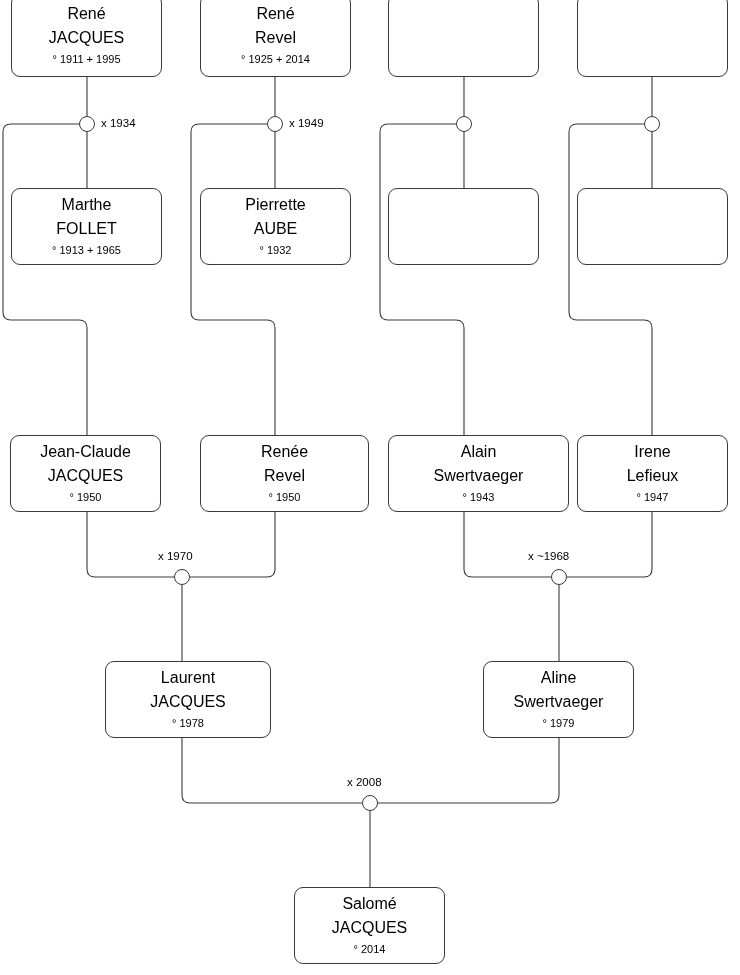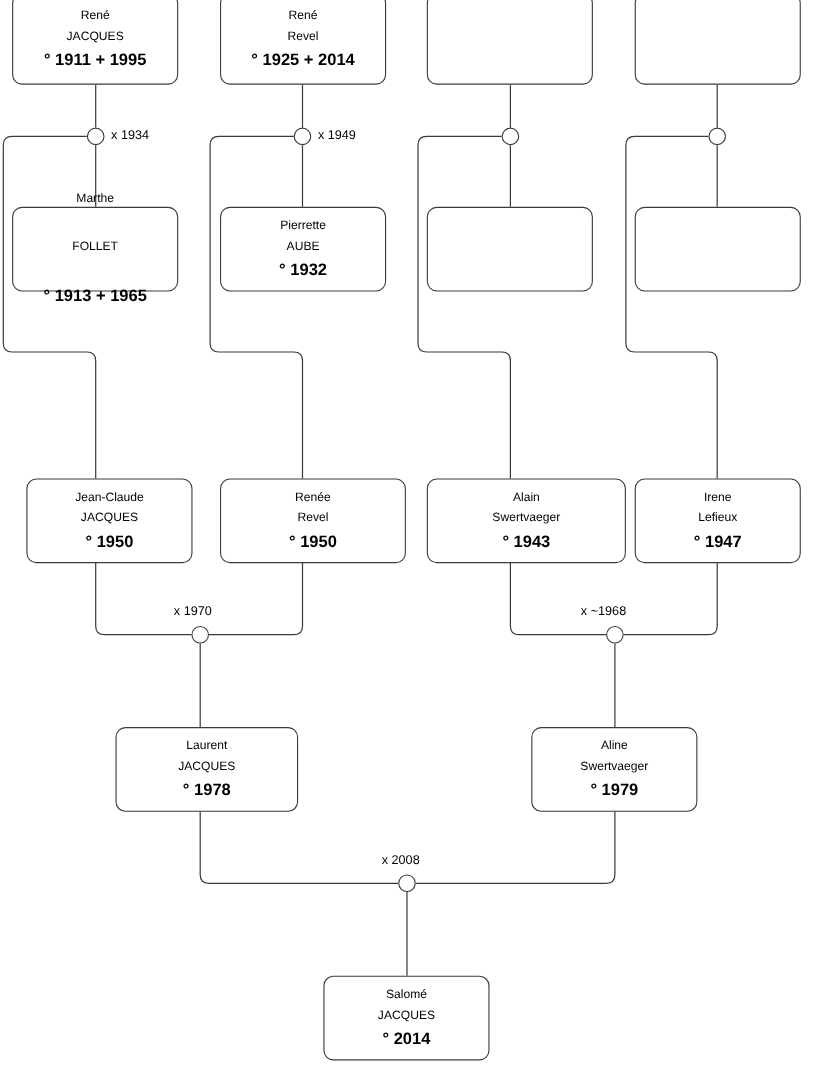--- a/index.html
+++ b/index.html
@@ -31,27 +31,27 @@
     flex-direction: column;
     align-items: center;
     justify-content: center;
     text-align: center;
     line-height: 1.0;
   }
   .person-box .given,
   .person-box .surname,
   .person-box .dates {
     display: block;
-    font-size: 11px;
+    font-size: 16px;
     color: #000000;
     white-space: nowrap;
   }
   .person-box .given { margin-bottom: 8px; }
   .person-box .surname { margin-bottom: 8px; }
-  .person-box .dates { font-size: 15px; font-weight: bold; }
+  .person-box .dates { font-size: 11px; }
 
   .union-label {
     position: absolute;
     font-size: 11.5px;
     color: #000000;
     white-space: nowrap;
     line-height: 1;
   }
   .union-node {
     position: absolute;
@@ -135,21 +135,21 @@
 
   <div class="union-node" style="left:267px; top:116px;"></div>
   <div class="union-label" style="left:289px; top:118px;">x 1949</div>
 
   <div class="union-node" style="left:456px; top:116px;"></div>
   <div class="union-label" style="left:478px; top:118px;"></div>
 
   <div class="union-node" style="left:644px; top:116px;"></div>
   <div class="union-label" style="left:666px; top:118px;"></div>
 
-  <div class="person-box" style="left:11px;  top:188px; width:151px; height:77px;gap:24px;">
+  <div class="person-box" style="left:11px;  top:188px; width:151px; height:77px;">
     <span class="given">Marthe</span>
     <span class="surname">FOLLET</span>
     <span class="dates">° 1913 + 1965</span>
   </div>
 
   <div class="person-box" style="left:200px; top:188px; width:151px; height:77px;">
     <span class="given">Pierrette</span>
     <span class="surname">AUBE</span>
     <span class="dates">° 1932</span>
   </div>
@@ -159,21 +159,21 @@
     
     
   </div>
 
   <div class="person-box empty" style="left:577px; top:188px; width:151px; height:77px;">
     
     
     
   </div>
 
-  <div class="person-box" style="left:24px;  top:435px; width:151px; height:77px;">
+  <div class="person-box" style="left:10px;  top:435px; width:151px; height:77px;">
     <span class="given">Jean-Claude</span>
     <span class="surname">JACQUES</span>
     <span class="dates">° 1950</span>
   </div>
 
   <div class="person-box" style="left:200px; top:435px; width:169px; height:77px;">
     <span class="given">Renée</span>
     <span class="surname">Revel</span>
     <span class="dates">° 1950</span>
   </div>

